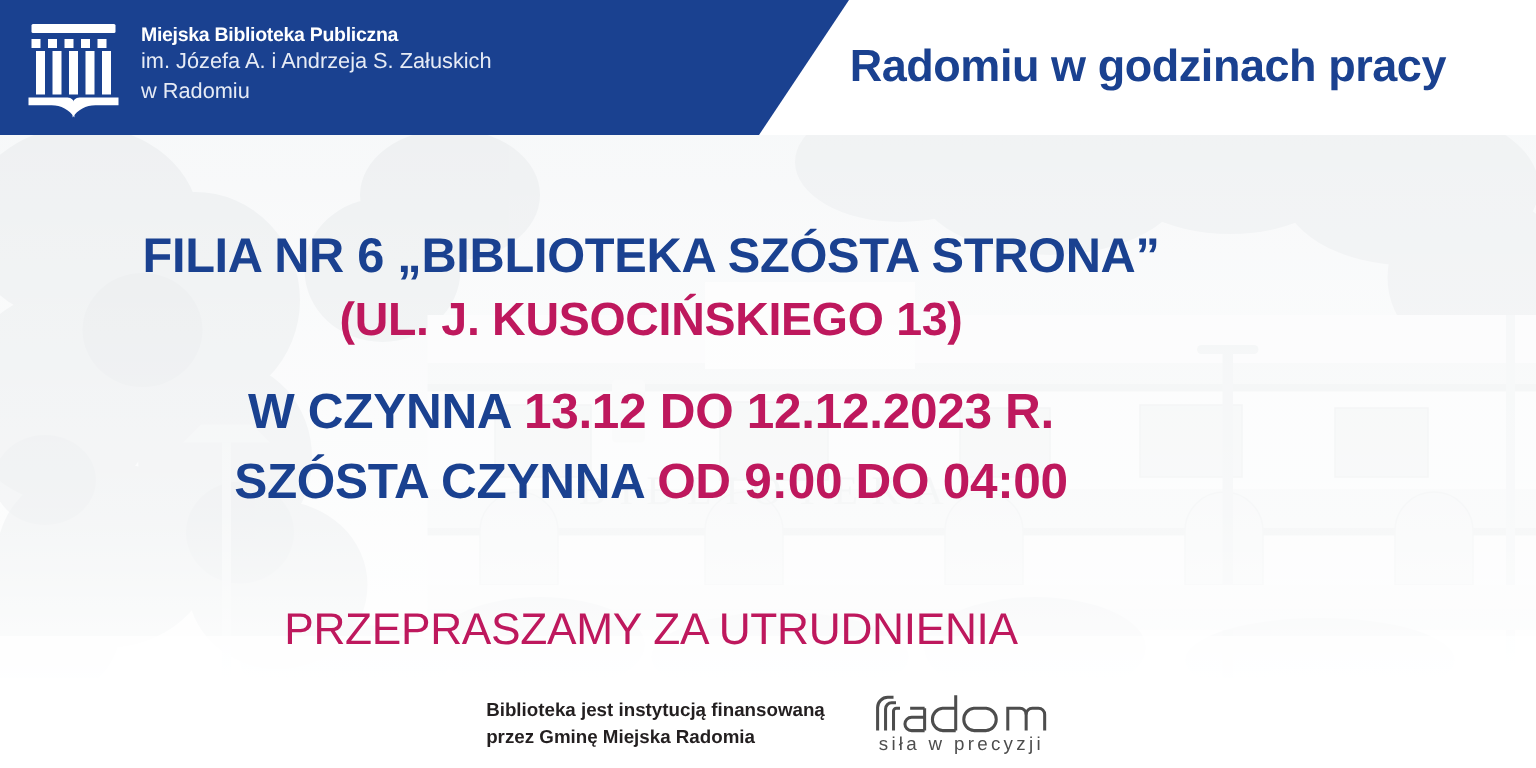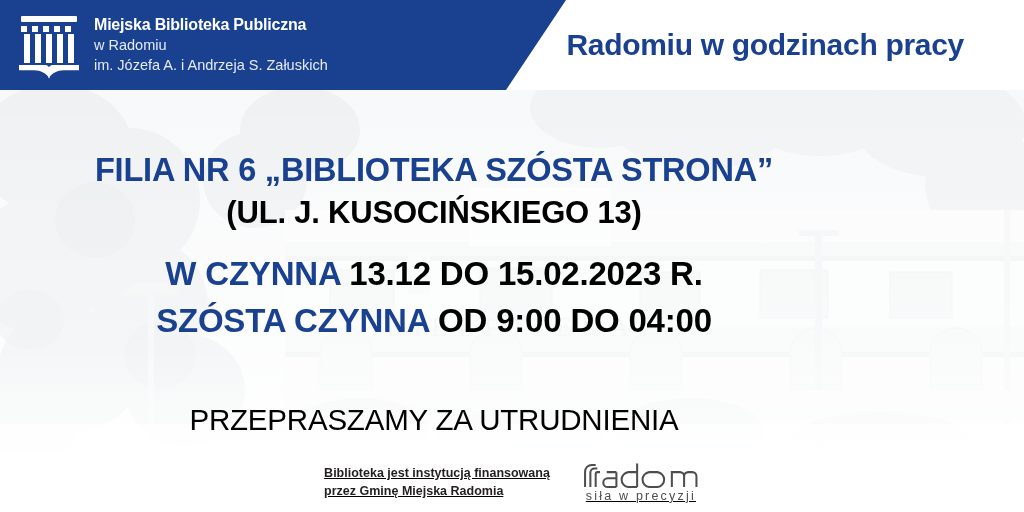--- a/index.html
+++ b/index.html
@@ -42,21 +42,21 @@
     z-index:3;
   }
   .brand-logo {
     width:62px; height:66px;
     flex:0 0 auto;
     margin-top:2px;
   }
   .brand-text { padding-top:3px; }
   .brand-title {
     color:#ffffff;
-    font-size:16px;
+    font-size:13px;
     font-weight:bold;
     letter-spacing:-0.2px;
     line-height:1.25;
     white-space:nowrap;
   }
   .brand-sub {
     color:#e6ebf5;
     font-size:14.5px;
     font-weight:400;
     line-height:1.38;
@@ -88,21 +88,21 @@
   
   .main {
     position:absolute;
     left:0; top:90px;
     width:868px; height:362px;
     z-index:10;
     text-align:center;
   }
   .line { white-space:nowrap; }
   .navy  { color:#1a4190; }
-  .cyan  { color:#000000; }
+  .cyan  { color:#be185d; }
 
   .l-branch {
     position:absolute; left:0; right:0; top:62px;
     font-size:32.5px; font-weight:bold; letter-spacing:-0.2px;
   }
   .l-address {
     position:absolute; left:0; right:0; top:105px;
     font-size:31px; font-weight:bold; letter-spacing:-0.2px;
   }
   .l-dates {
@@ -122,21 +122,20 @@
   .footer {
     position:absolute;
     left:0; top:452px;
     width:1024px; height:60px;
     background:#ffffff;
     z-index:20;
     display:flex;
     align-items:center;
     justify-content:center;
     gap:32px;
-    text-decoration:underline;
   }
   .footer-text {
     color:#231f20;
     font-size:12.5px;
     font-weight:bold;
     line-height:1.45;
     text-align:left;
     white-space:nowrap;
   }
   .radom-logo {
@@ -259,21 +258,21 @@
 
     <div class="line l-branch">
       <span class="navy">FILIA NR 6 „</span><span class="navy">BIBLIOTEKA SZÓSTA STRONA”</span>
     </div>
 
     <div class="line l-address">
       <span class="cyan">(UL. J. KUSOCIŃSKIEGO 13)</span>
     </div>
 
     <div class="line l-dates">
-      <span class="navy">W CZYNNA </span><span class="cyan">13.12 DO 15.02.2023 R.</span>
+      <span class="navy">W CZYNNA </span><span class="cyan">13.12 DO 12.12.2023 R.</span>
     </div>
 
     <div class="line l-hours">
       <span class="navy">SZÓSTA CZYNNA </span><span class="cyan">OD 9:00 DO 04:00</span>
     </div>
 
     <div class="line l-apology">
       <span class="cyan">PRZEPRASZAMY ZA UTRUDNIENIA</span>
     </div>
 
@@ -302,22 +301,22 @@
             <rect x="50" y="20" width="6" height="29"></rect>
 
             <path d="M1 51 h26 c2.6 0 4.6 2.1 4.6 4.6 v8.8 c-3.4 -5.2 -9.0 -8.2 -15.2 -8.2 H1 z"></path>
 
             <path d="M61 51 h-26 c-2.6 0 -4.6 2.1 -4.6 4.6 v8.8 c3.4 -5.2 9.0 -8.2 15.2 -8.2 H61 z"></path>
           </g>
         </svg>
       </span>
       <span class="brand-text">
         <div class="brand-title">Miejska Biblioteka Publiczna</div>
+        <div class="brand-sub">im. Józefa A. i Andrzeja S. Załuskich</div>
         <div class="brand-sub">w Radomiu</div>
-        <div class="brand-sub">im. Józefa A. i Andrzeja S. Załuskich</div>
       </span>
     </div>
 
     <div class="header-title">Radomiu w godzinach pracy</div>
   </div>
 
   <div class="footer">
     <div class="footer-text">
       <div>Biblioteka jest instytucją finansowaną</div>
       <div>przez Gminę Miejska Radomia</div>

